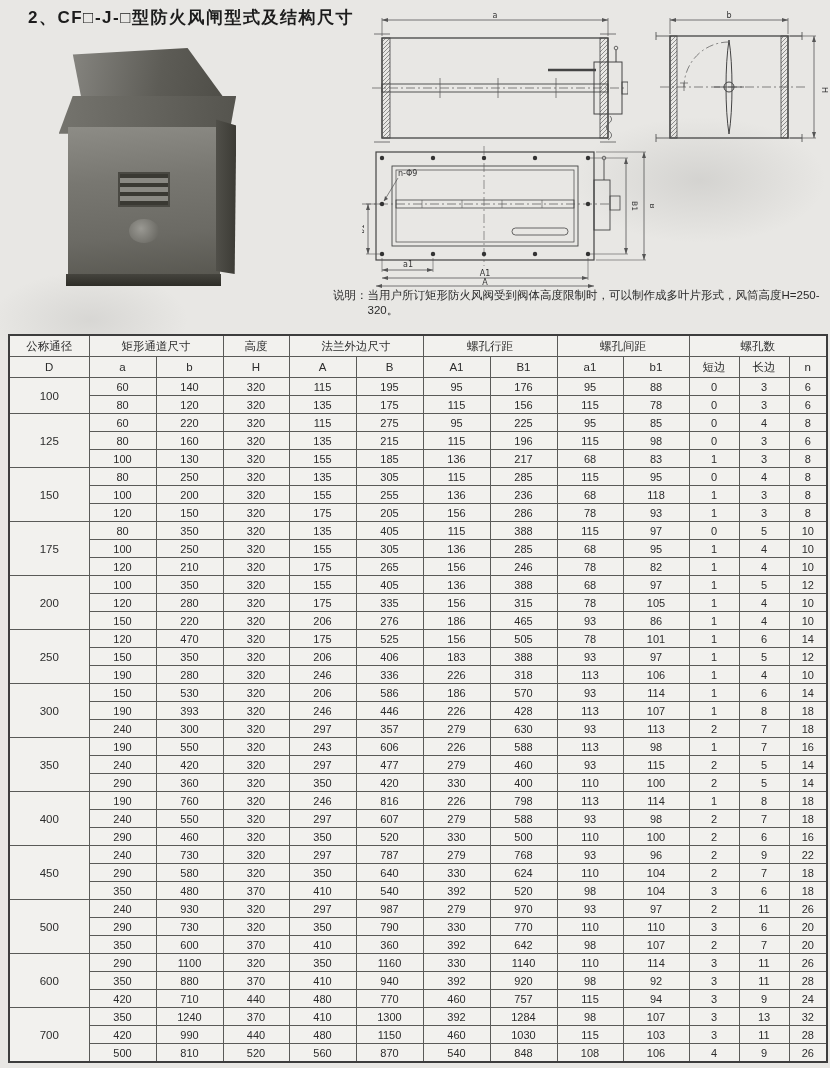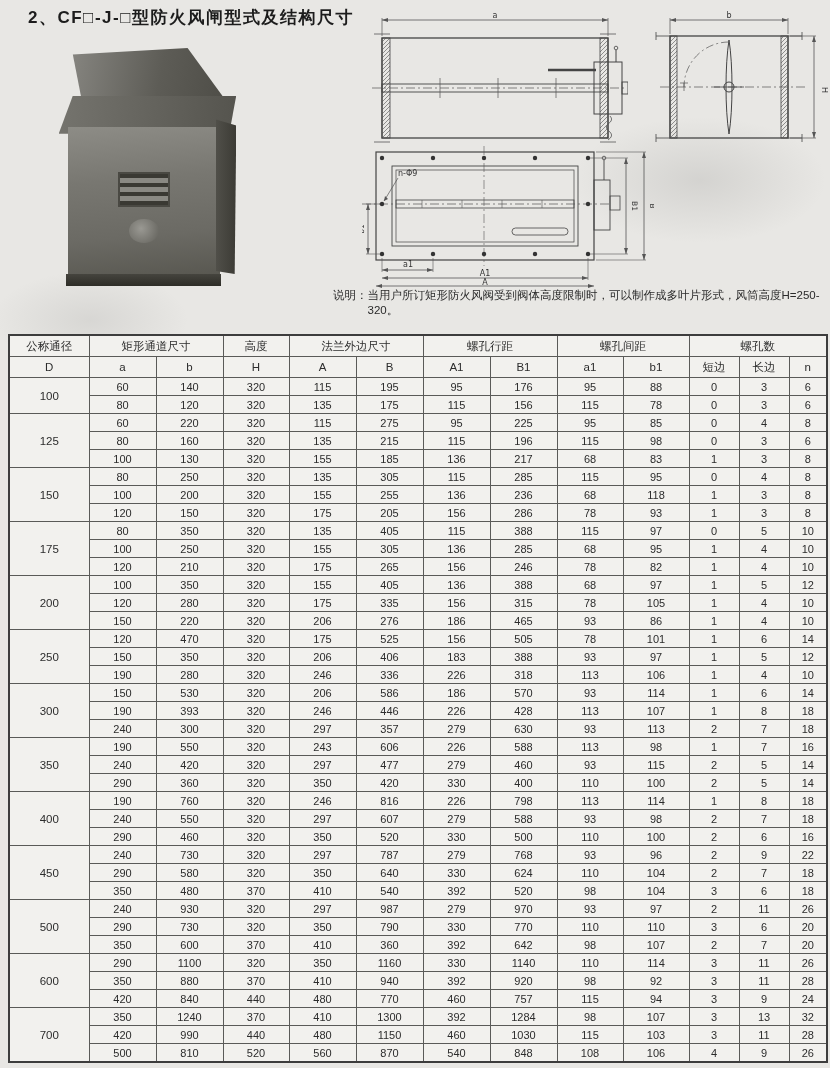--- a/index.html
+++ b/index.html
@@ -764,21 +764,21 @@
         <td>392</td>
         <td>920</td>
         <td>98</td>
         <td>92</td>
         <td>3</td>
         <td>11</td>
         <td>28</td>
       </tr>
       <tr>
         <td>420</td>
-        <td>840</td>
+        <td>710</td>
         <td>440</td>
         <td>480</td>
         <td>770</td>
         <td>460</td>
         <td>757</td>
         <td>115</td>
         <td>94</td>
         <td>3</td>
         <td>9</td>
         <td>24</td>

